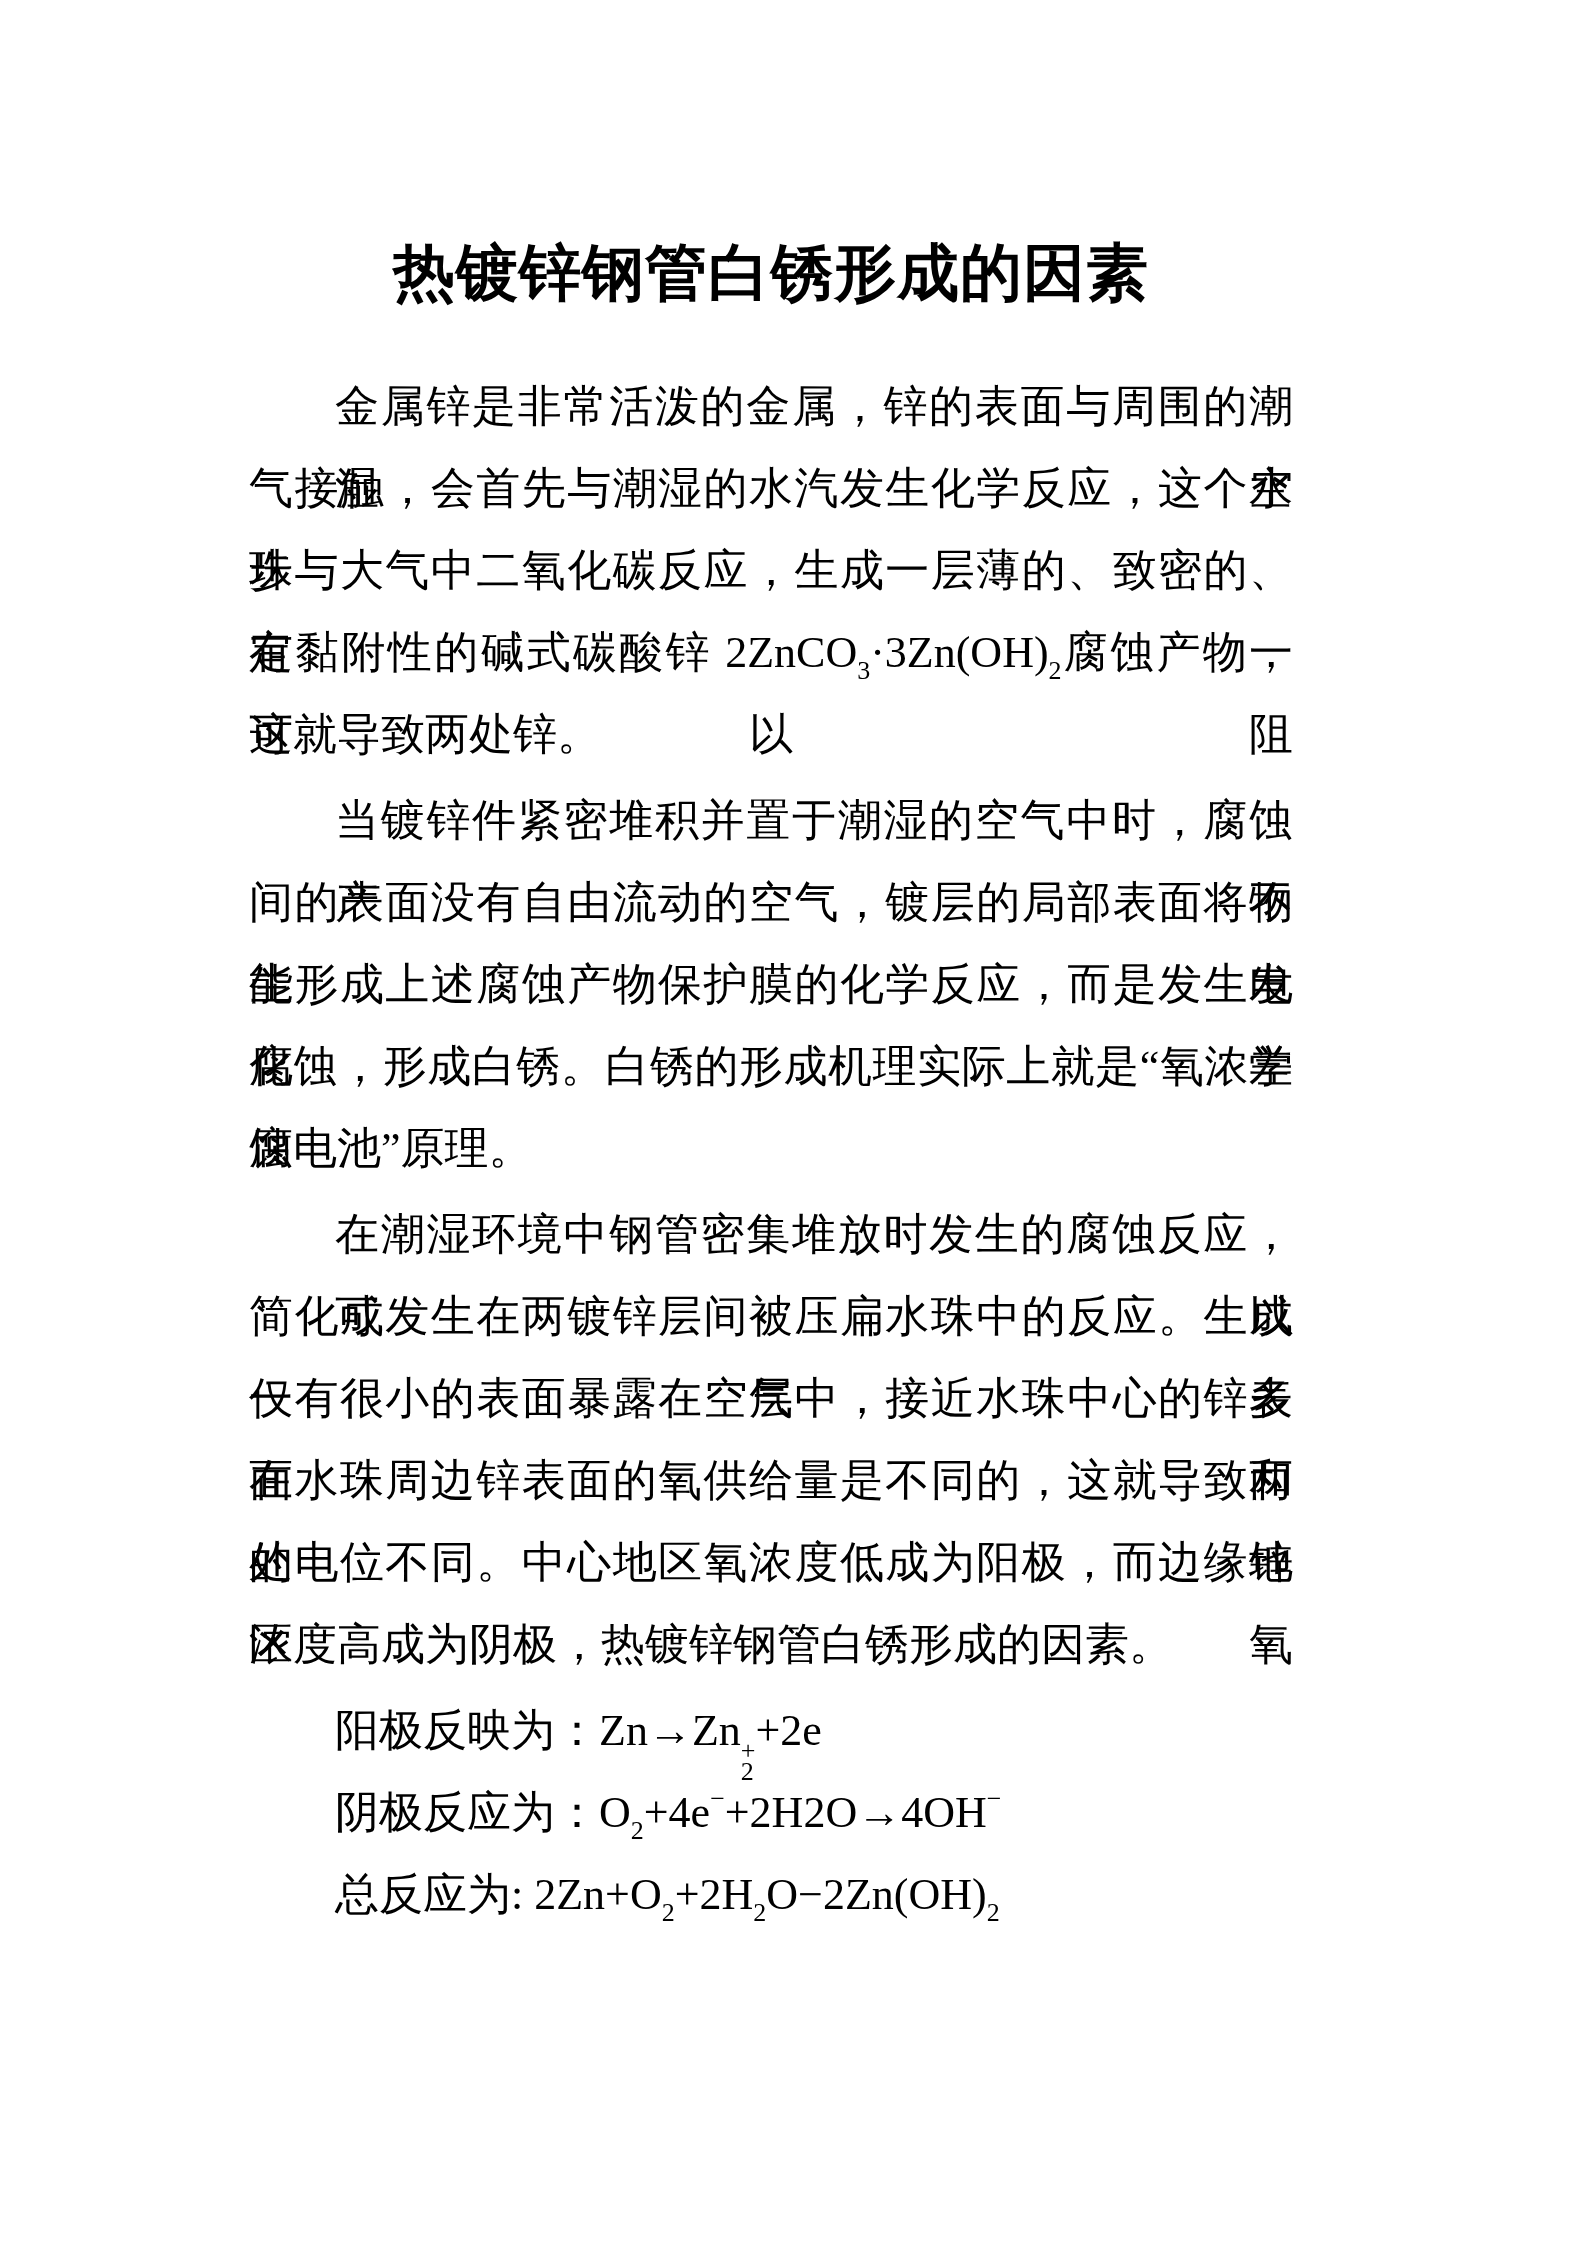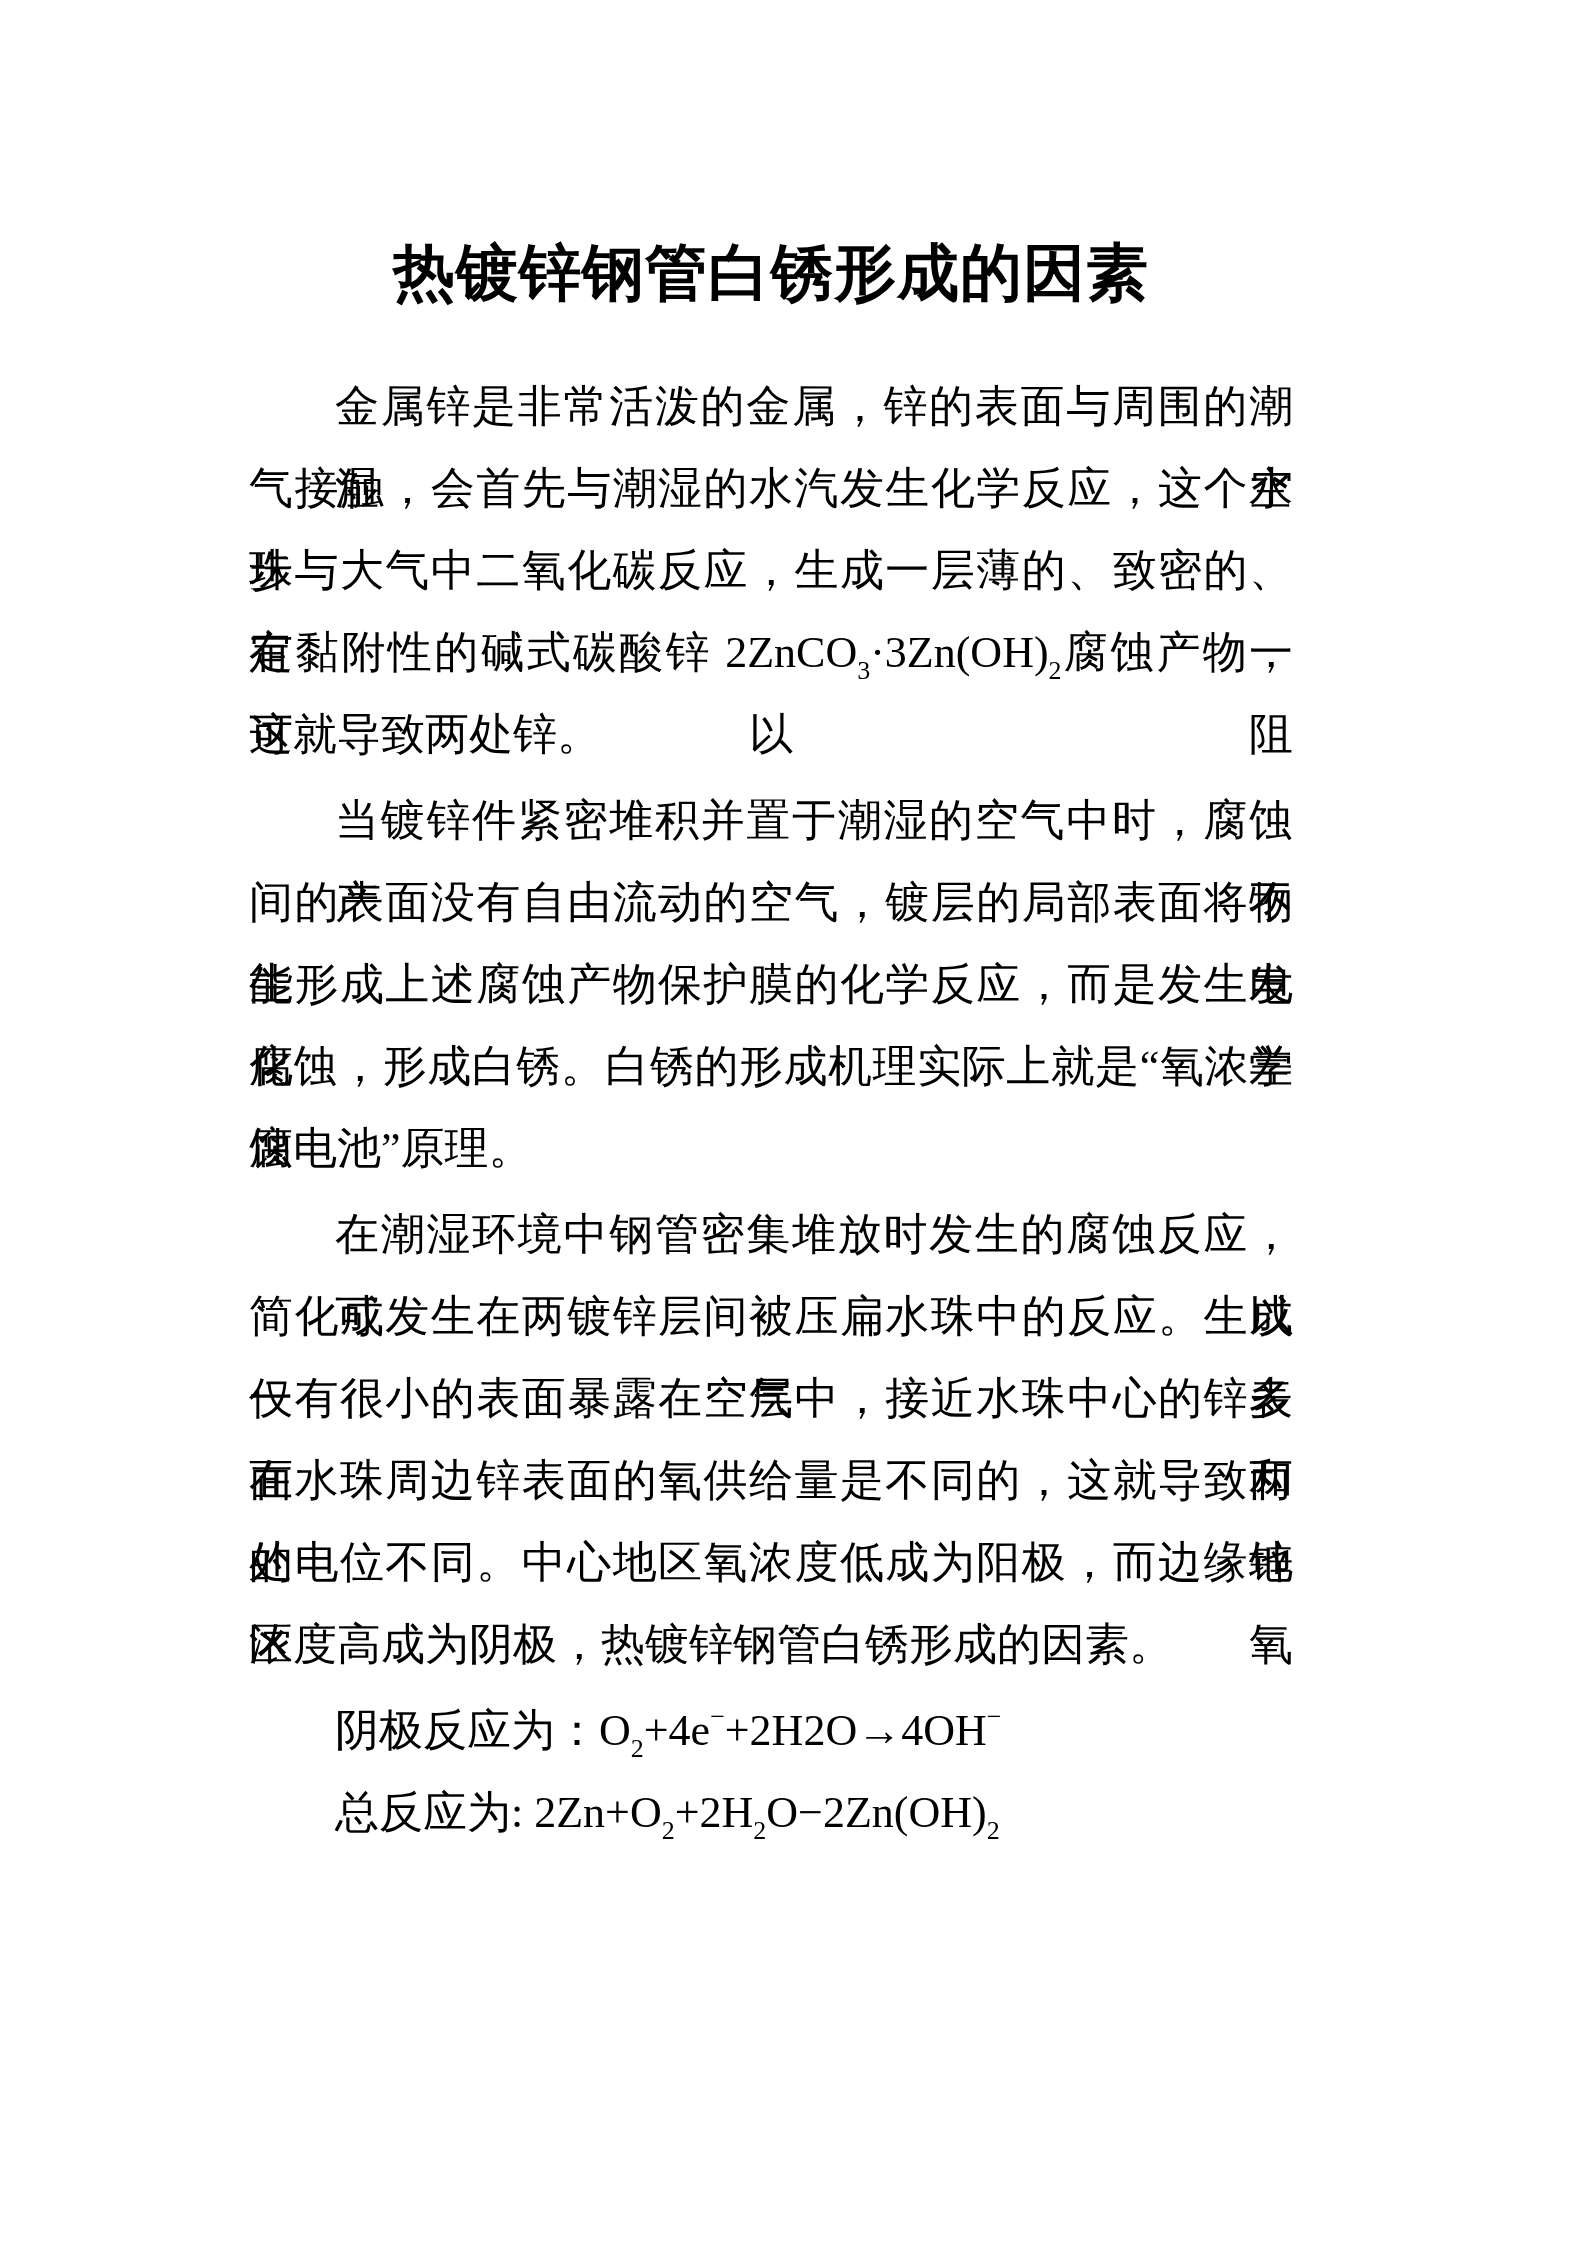--- a/index.html
+++ b/index.html
@@ -81,17 +81,21 @@
       </div>
       <div class="para">
         <div class="line indent justify">在潮湿环境中钢管密集堆放时发生的腐蚀反应，可以</div>
         <div class="line justify">简化成发生在两镀锌层间被压扁水珠中的反应。生成一层多</div>
         <div class="line justify">仅有很小的表面暴露在空气中，接近水珠中心的锌表面和</div>
         <div class="line justify">在水珠周边锌表面的氧供给量是不同的，这就导致两处锌</div>
         <div class="line justify">的电位不同。中心地区氧浓度低成为阳极，而边缘地区氧</div>
         <div class="line">浓度高成为阴极，热镀锌钢管白锈形成的因素。</div>
       </div>
       <div class="para">
+        <div class="line indent">阳极反映为：Zn→Zn<span class="stack">
+            <span>+</span>
+            <span>2</span>
+          </span>+2e</div>
         <div class="line indent">阴极反应为：O<sub>2</sub>+4e<sup>−</sup>+2H2O→4OH<sup>−</sup></div>
         <div class="line indent">总反应为: 2Zn+O<sub>2</sub>+2H<sub>2</sub>O−2Zn(OH)<sub>2</sub></div>
       </div>
     </main>
 </div>
 
 </body></html>

